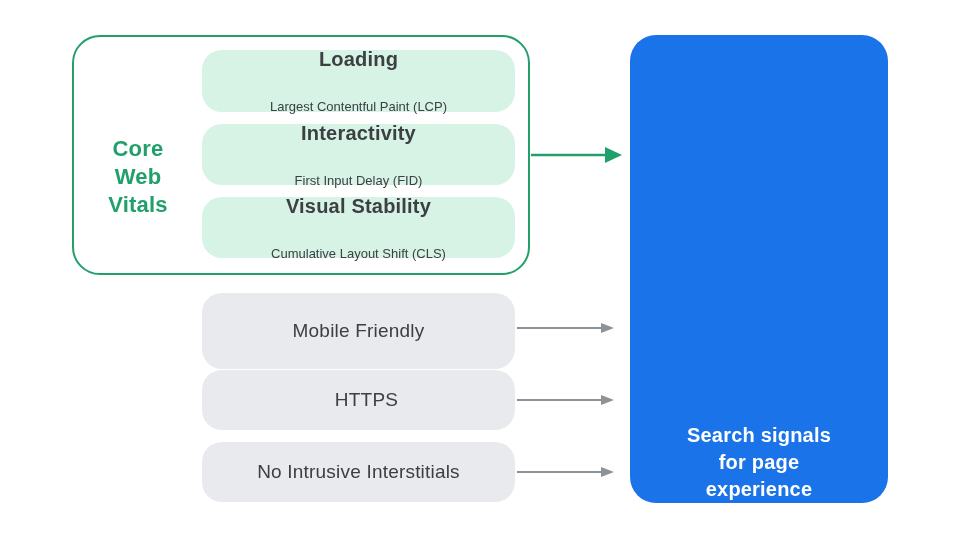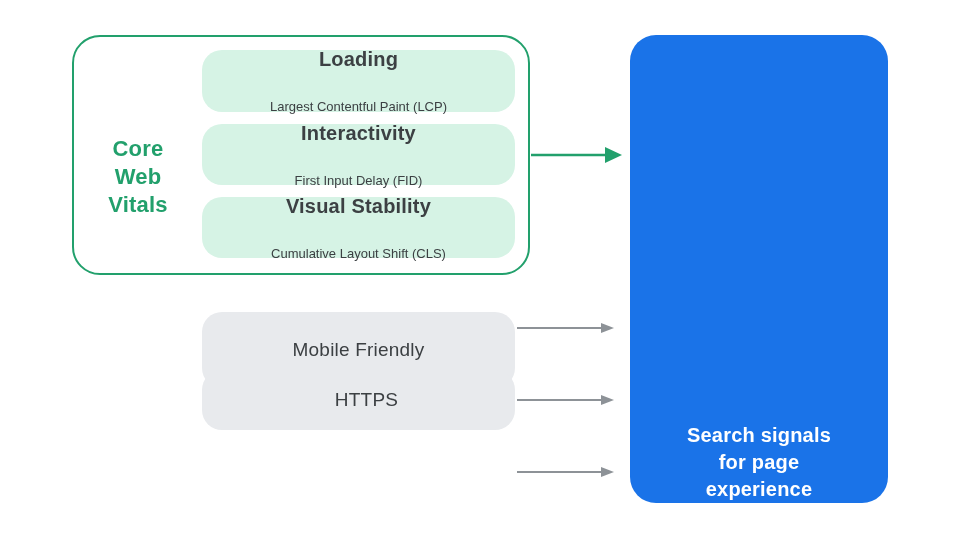--- a/index.html
+++ b/index.html
@@ -54,21 +54,21 @@
   .pill-sub{
     font-size:13px;color:var(--text-dark);
     line-height:17px;margin-top:19px;
   }
   .gray-label{
     font-size:19px;color:var(--text-dark);letter-spacing:0.2px;
   }
   #metric-loading{top:50px;height:62px;}
   #metric-interactivity{top:124px;height:61px;}
   #metric-visual-stability{top:197px;height:61px;}
-  #signal-mobile{top:312px;height:76px;}
+  #signal-mobile{top:293px;height:76px;}
   #signal-https{top:370px;height:60px;padding-left:16px;}
   #signal-interstitials{top:442px;height:60px;}
   .result-box{
     position:absolute;
     left:630px;top:35px;width:258px;height:468px;
     background:var(--blue);
     border-radius:26px;
     display:flex;align-items:flex-end;justify-content:center;
   }
   .result-text{
@@ -110,20 +110,23 @@
   </div>
 
   <div class="pill gray" id="signal-mobile">
     <div class="gray-label">Mobile Friendly</div>
   </div>
 
   <div class="pill gray" id="signal-https">
     <div class="gray-label">HTTPS</div>
   </div>
 
+  <div class="pill gray" id="signal-interstitials">
+    <div class="gray-label">No Intrusive Interstitials</div>
+  </div>
 
   <div class="result-box">
     <div class="result-text">Search signals
 for page
 experience</div>
   </div>
 
   <svg class="arrows-layer" width="960" height="540" viewBox="0 0 960 540" xmlns="http://www.w3.org/2000/svg">
     <g>
       <line x1="531" y1="155" x2="607" y2="155" stroke="#22A06C" stroke-width="2.5"></line>

